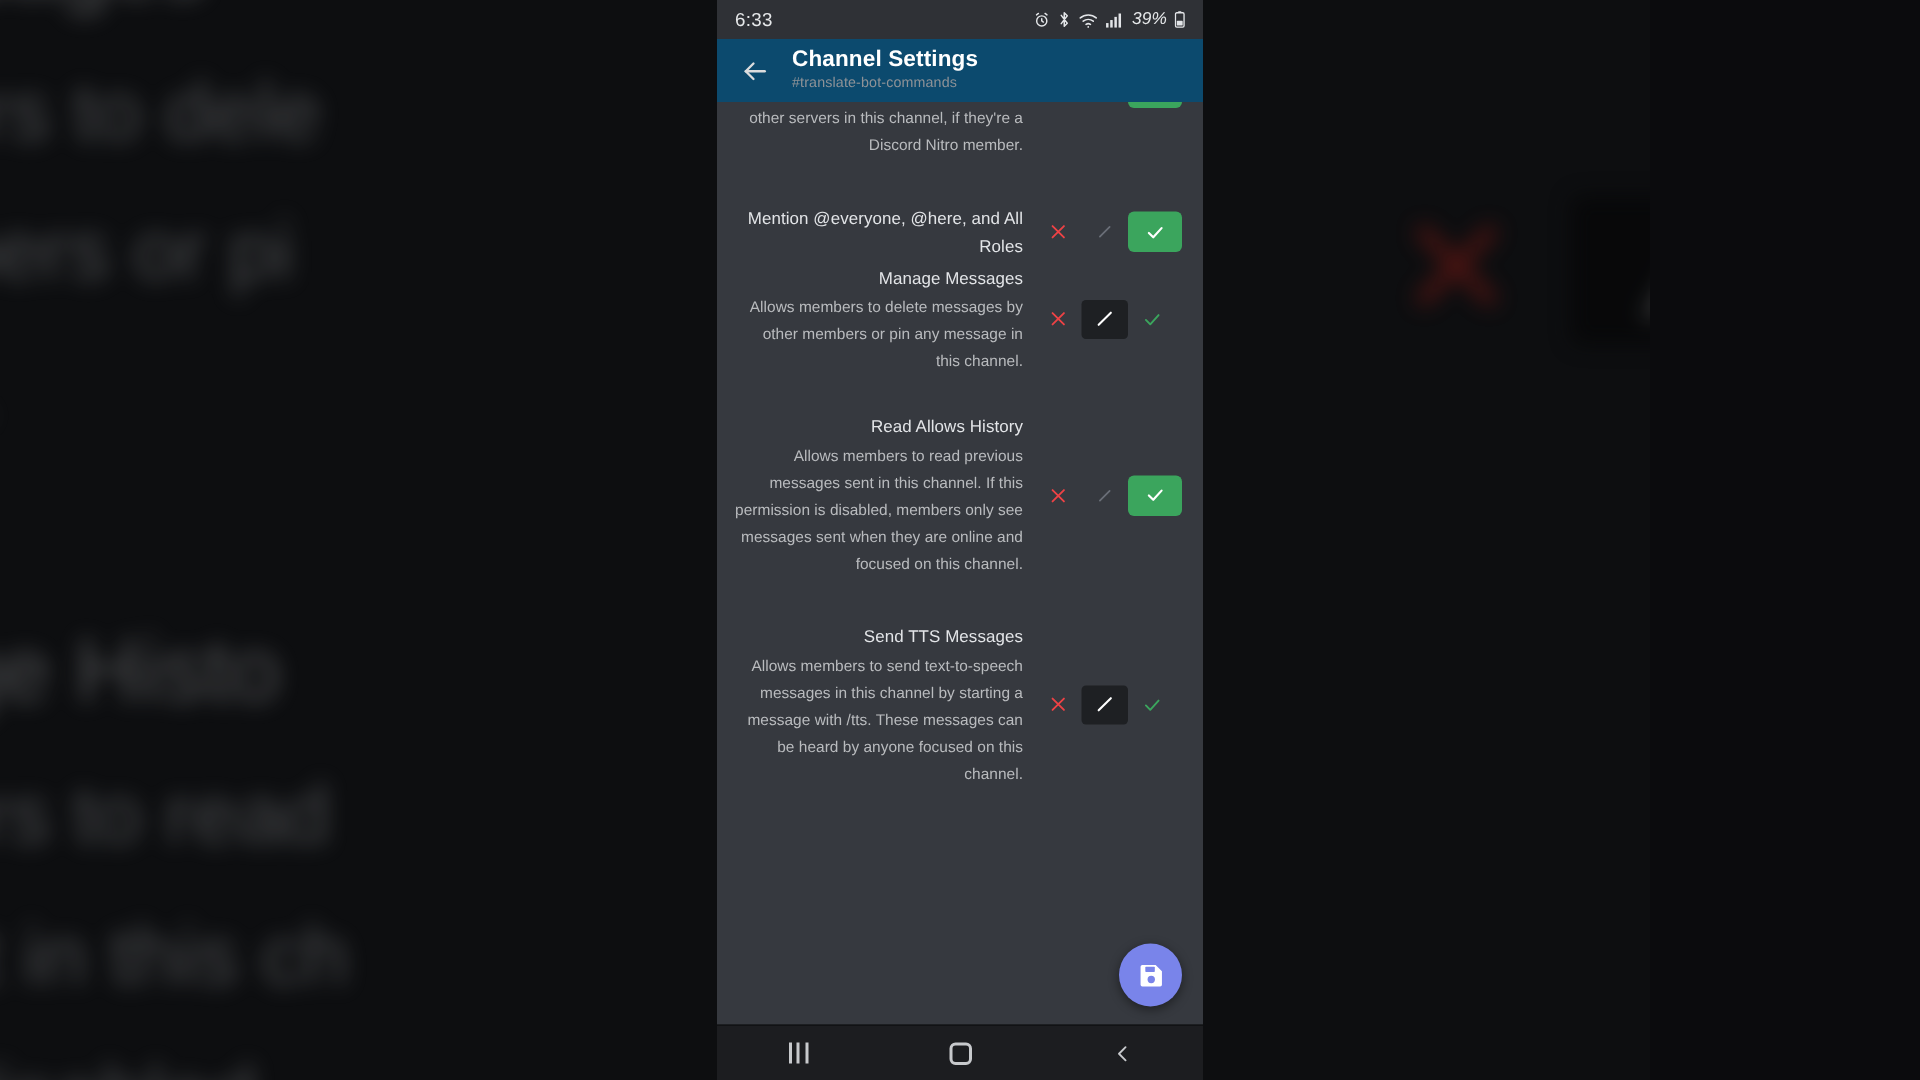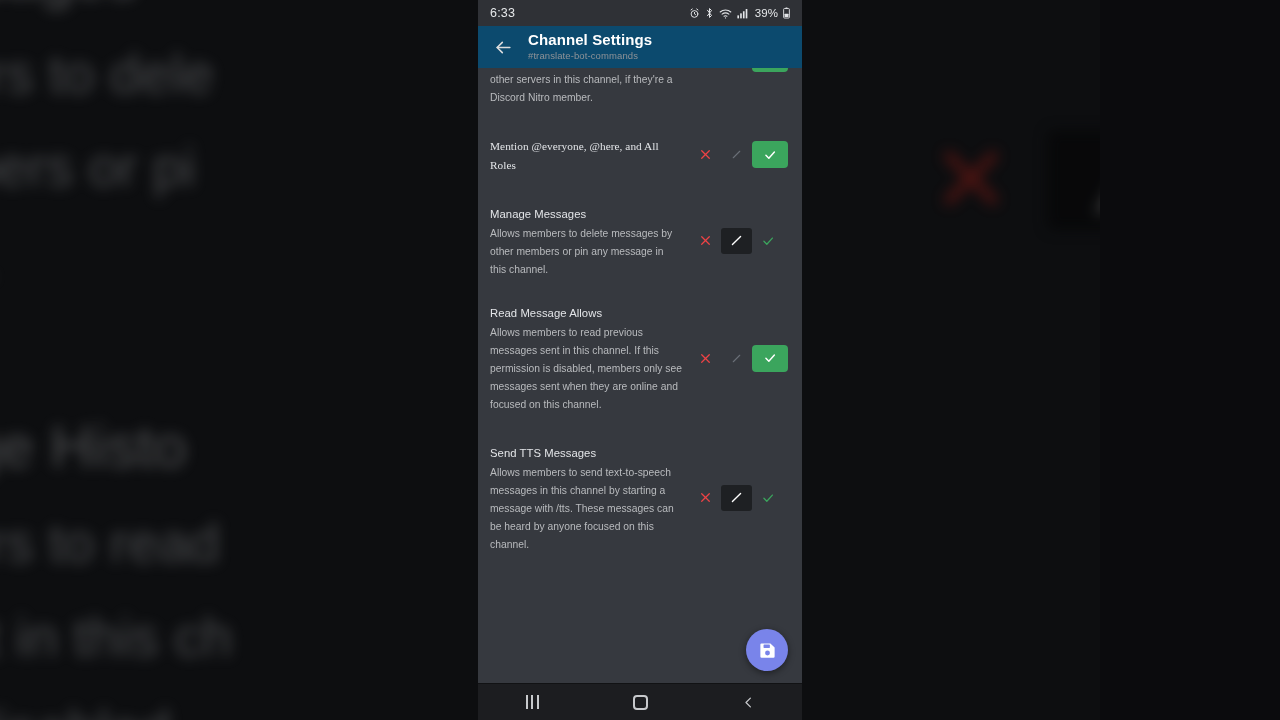--- a/index.html
+++ b/index.html
@@ -46,21 +46,21 @@
     background:#36393f; overflow:hidden;
     z-index:5;
   }
 
   
   .statusbar {
     height:26px; background:#2f3136; display:flex; align-items:center;
     justify-content:space-between; padding:0 12px; color:#e6e8ea;
   }
   .sb-time { font-size:12.5px; font-weight:500; letter-spacing:.2px; }
-  .sb-icons { display:flex; align-items:center; gap:5px; font-size:11px; }
+  .sb-icons { display:flex; align-items:center; gap:5px; font-size:11px;font-style:italic; }
   .sb-ic { display:inline-flex; align-items:center; color:#e3e5e8; }
   .sb-batt { font-size:11.5px; font-weight:500; letter-spacing:.1px; margin-left:1px; }
 
   
   .header {
     height:42px; background:#0c4a6e; display:flex; align-items:center;
     padding:0 10px 0 12px; position:relative;
   }
   .back-arrow {
     width:26px; height:26px; display:flex; align-items:center; justify-content:center;
@@ -74,21 +74,21 @@
   .body-scroll {
     position:absolute; left:0; top:68px; right:0; bottom:37px;
     background:#36393f; overflow:hidden;
   }
   .scroll-inner { position:relative; padding:0 0 40px 0; }
 
   .perm {
     display:flex; align-items:flex-start; padding:0 12px 0 12px;
     position:relative;
   }
-  .perm-text { width:192px; flex:0 0 192px; padding-top:2px; }
+  .perm-text { width:192px; flex:0 0 192px; padding-top:2px;text-align:right; }
   .perm-title {
     font-size:11.3px; color:#e3e5e8; line-height:1.68; font-weight:400; letter-spacing:.05px;
   }
   .perm-desc {
     font-size:10.3px; color:#b9bbbe; line-height:1.74; letter-spacing:.02px; margin-top:1px;
   }
 
   .toggle-group {
     flex:1 1 auto; display:flex; align-items:center; justify-content:flex-start;
     margin-left:8px; align-self:center;
@@ -236,21 +236,21 @@
             </div>
             <div class="tbtn">
               
             </div>
             <div class="tbtn sel-allow">
               
             </div>
           </div>
         </div>
 
-        <div class="perm" style="margin-bottom:28px;font-family:Liberation Serif, serif;">
+        <div class="perm" style="">
           <div class="perm-text">
             <div class="perm-title">Mention @everyone, @here, and All Roles</div>
           </div>
           <div class="toggle-group">
             <div class="tbtn">
               <svg width="13" height="13" viewBox="0 0 24 24" fill="none" stroke="#ed4245" stroke-width="2.3" stroke-linecap="round">
                   <path d="M5 5l14 14M19 5 5 19"></path>
                 </svg>
             </div>
             <div class="tbtn">
@@ -285,21 +285,21 @@
             <div class="tbtn">
               <svg width="14" height="14" viewBox="0 0 24 24" fill="none" stroke="#3ba55d" stroke-width="2.2" stroke-linecap="round" stroke-linejoin="round">
                   <path d="M5 12.5 10 17.5 19.5 7"></path>
                 </svg>
             </div>
           </div>
         </div>
 
         <div class="perm" style="margin-bottom:28px;">
           <div class="perm-text">
-            <div class="perm-title">Read Message Allows</div>
+            <div class="perm-title">Read Allows History</div>
             <div class="perm-desc">Allows members to read previous messages sent in this channel. If this permission is disabled, members only see messages sent when they are online and focused on this channel.</div>
           </div>
           <div class="toggle-group">
             <div class="tbtn">
               <svg width="13" height="13" viewBox="0 0 24 24" fill="none" stroke="#ed4245" stroke-width="2.3" stroke-linecap="round">
                   <path d="M5 5l14 14M19 5 5 19"></path>
                 </svg>
             </div>
             <div class="tbtn">
               <svg width="13" height="13" viewBox="0 0 24 24" fill="none" stroke="#6a6f78" stroke-width="2.1" stroke-linecap="round">

